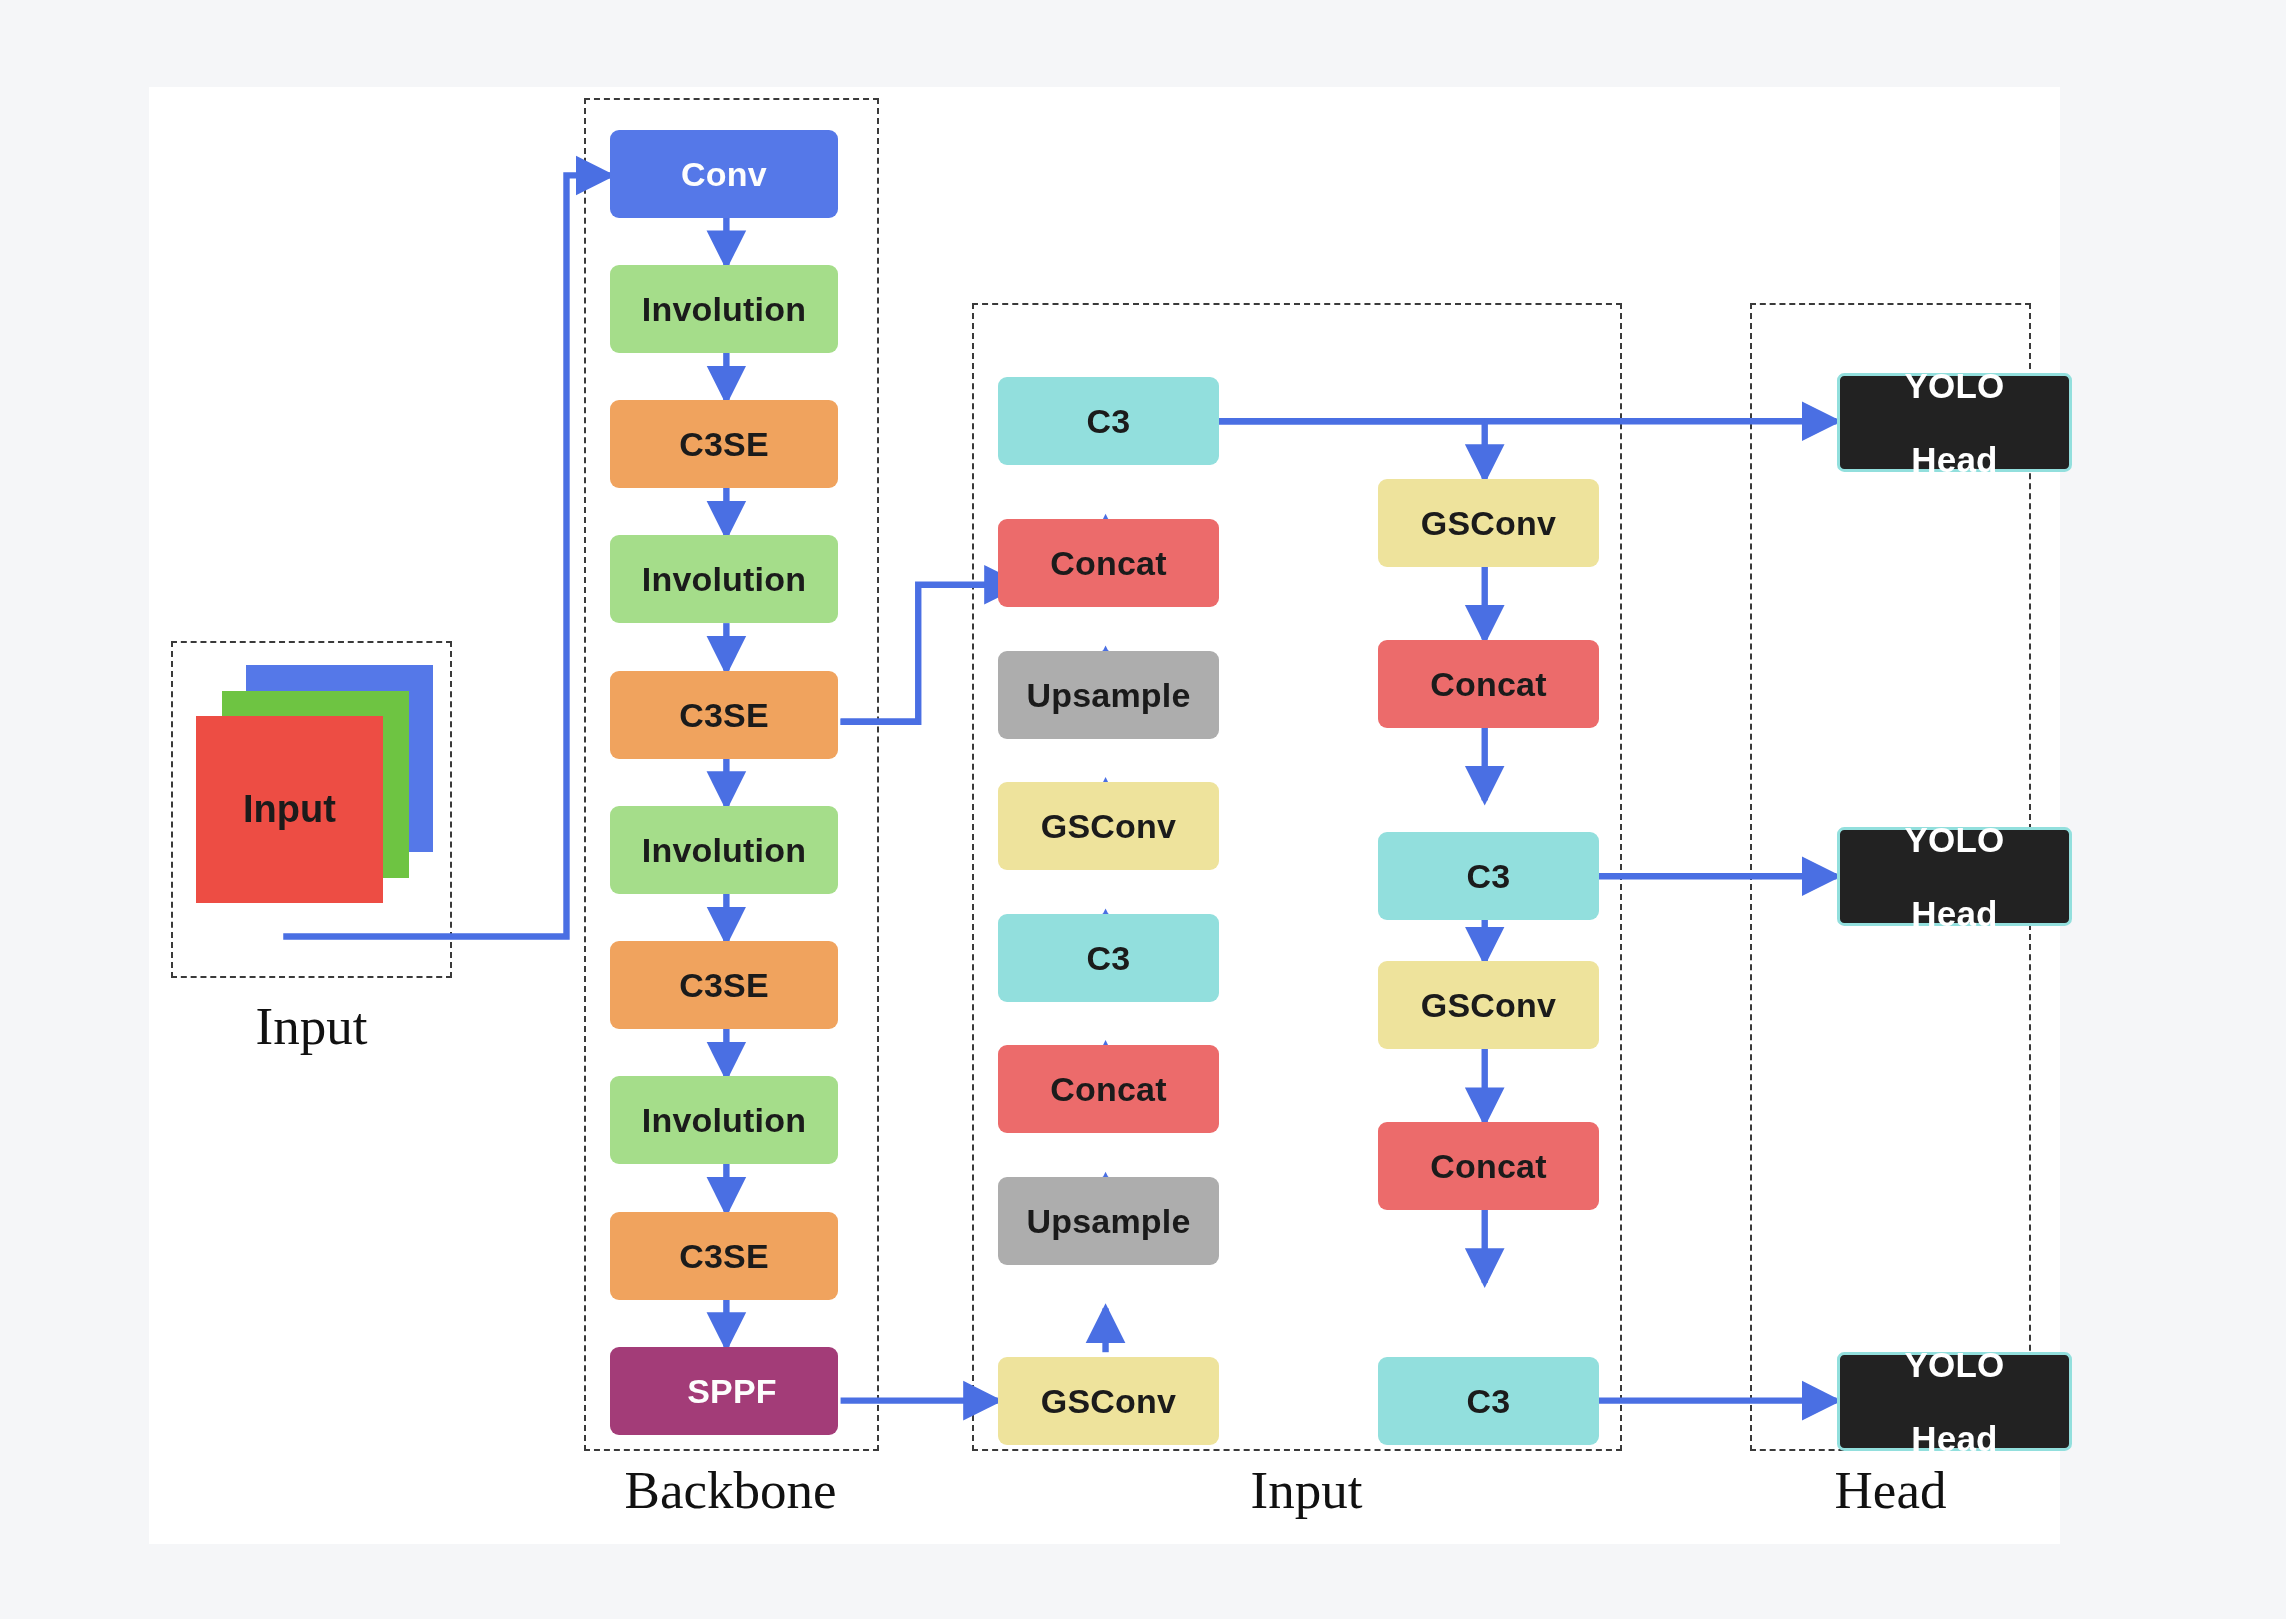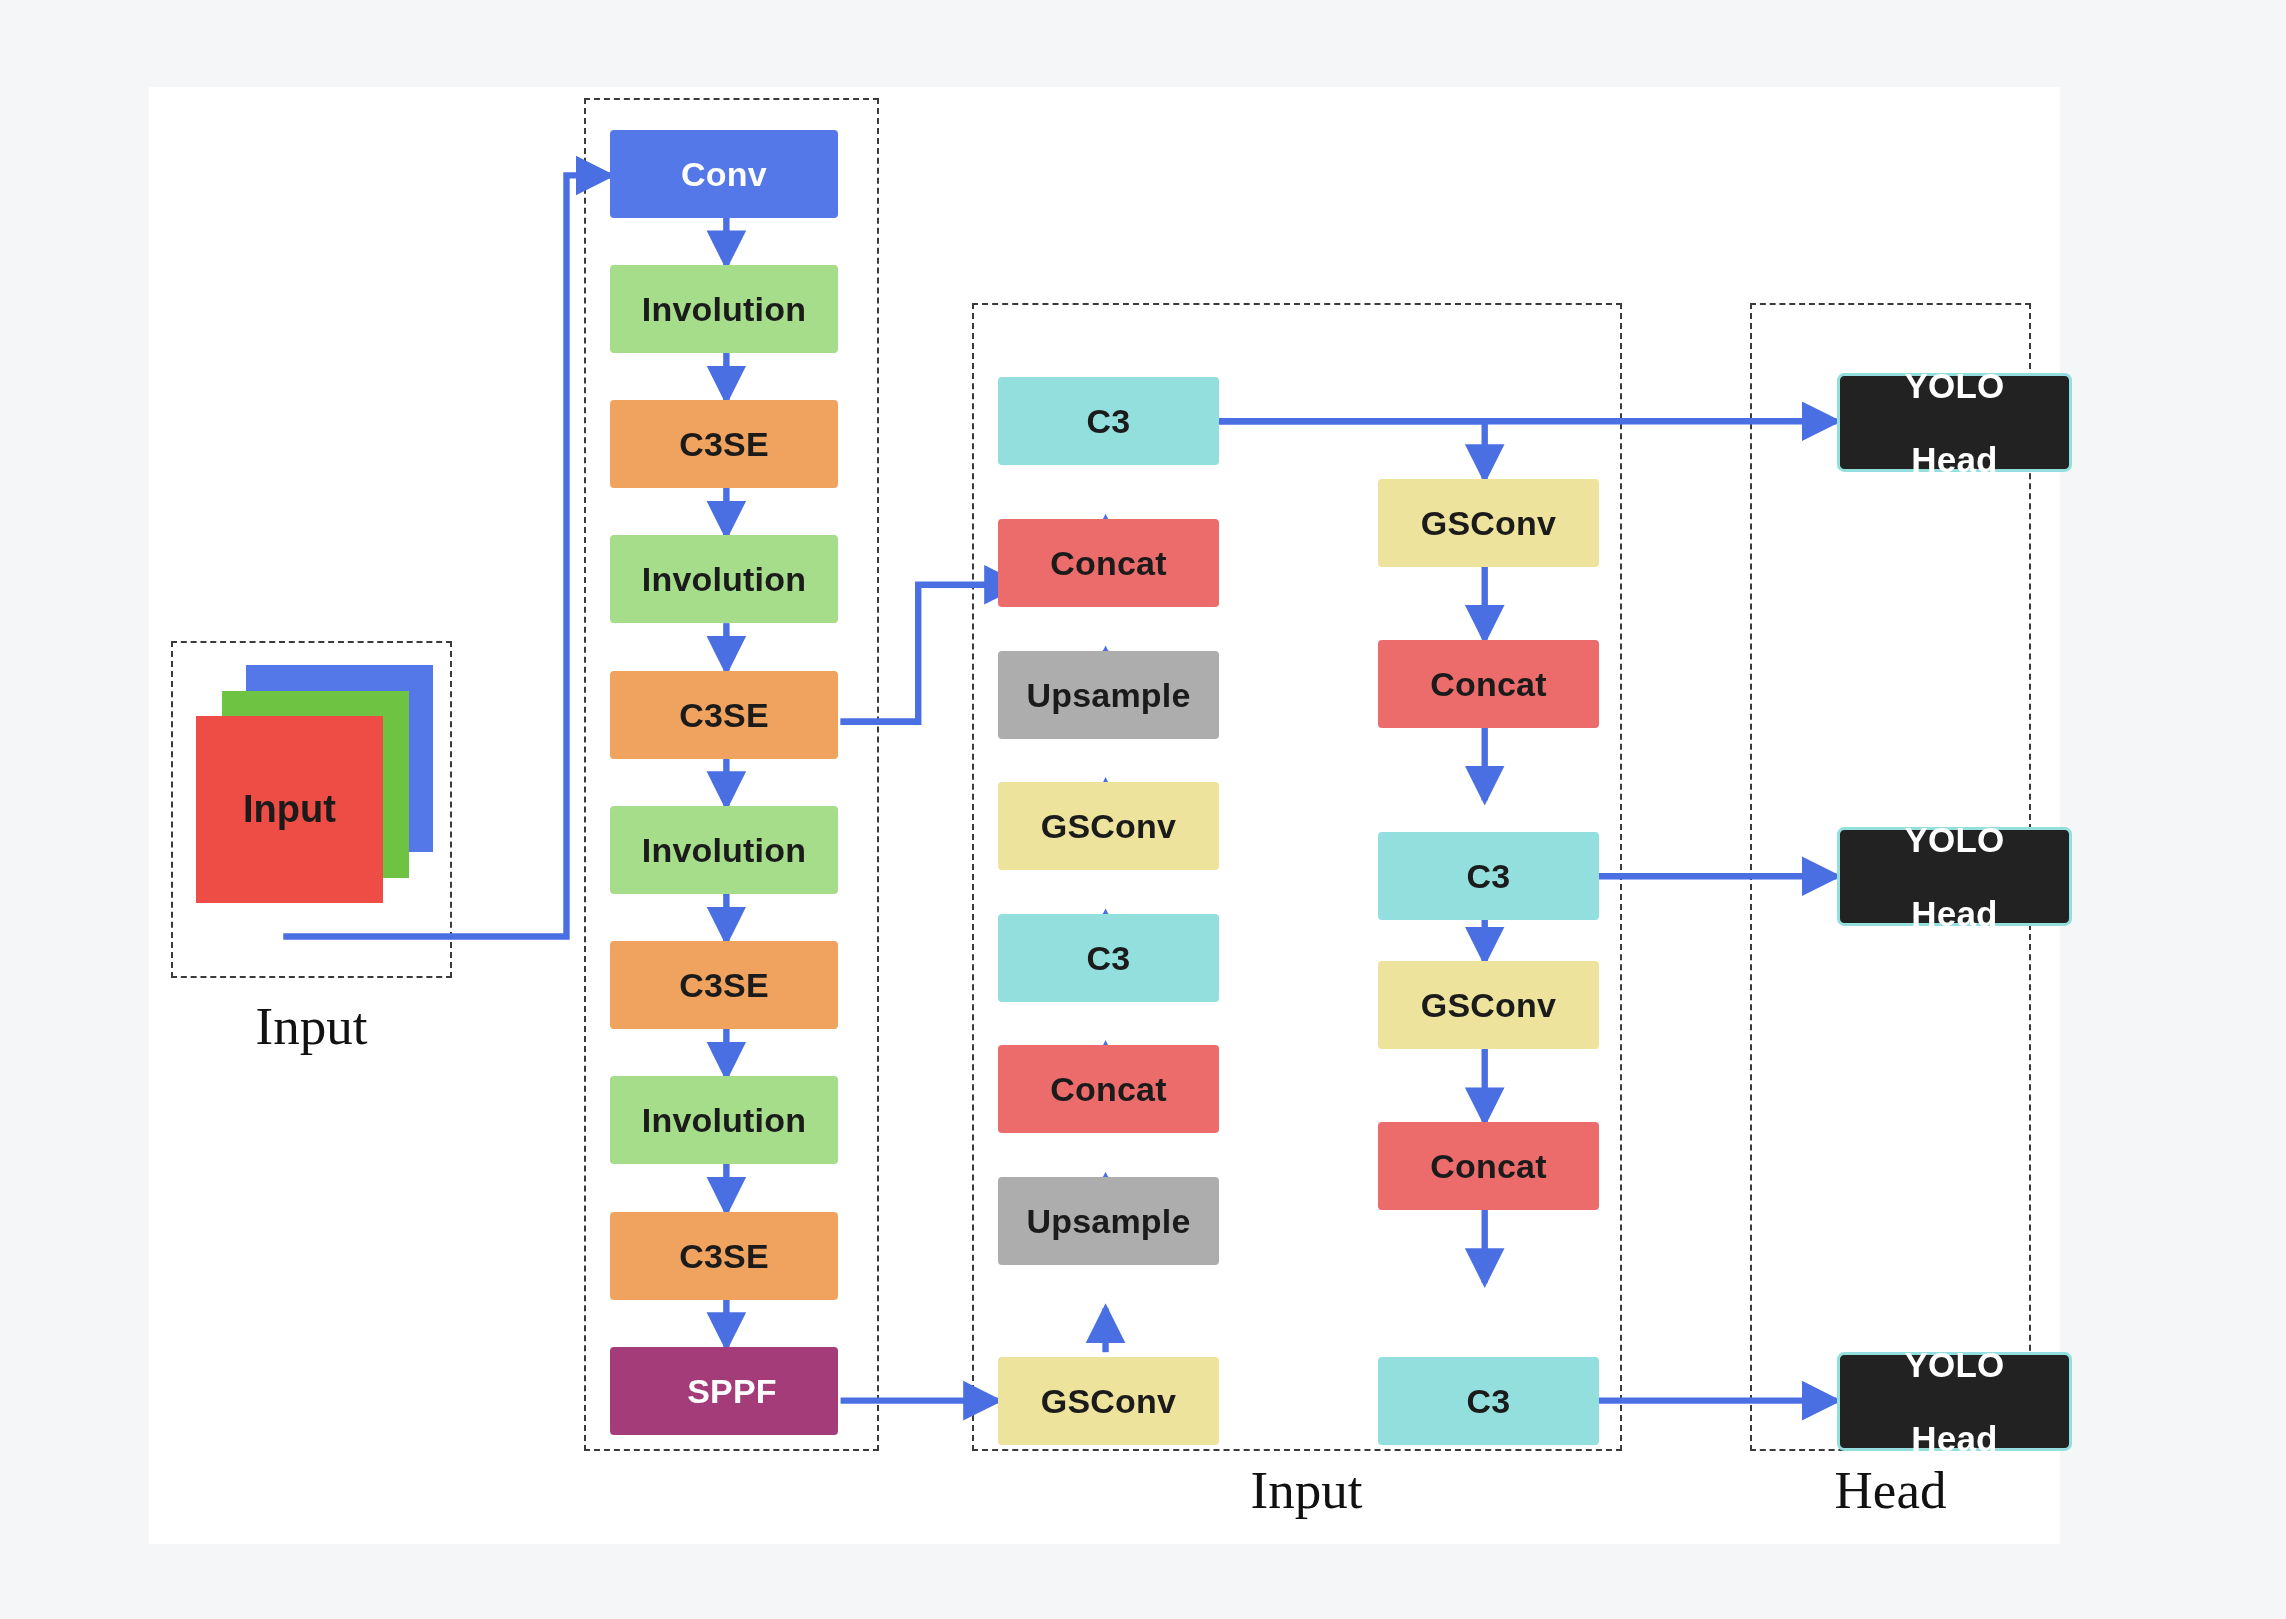--- a/index.html
+++ b/index.html
@@ -28,21 +28,21 @@
     font-family:"Liberation Serif", serif;
     font-size:53px;
     color:#111;
     text-align:center;
     white-space:nowrap;
   }
 
   .node{
     position:absolute;
     display:flex;align-items:center;justify-content:center;
-    border-radius:4px;
+    border-radius:9px;
     font-size:34px;
     font-weight:bold;
     color:#1b1b1b;
     letter-spacing:0.2px;
     box-sizing:border-box;
     text-align:center;
   }
   .node.wtext{color:#fdfdfd;}
   .node.head{
     background:#222222;
@@ -135,20 +135,21 @@
   <div class="node wtext" style="left:610px;top:130px;width:228px;height:88px;background:#5578e8;">Conv</div>
   <div class="node" style="left:610px;top:265px;width:228px;height:88px;background:#a5dd8a;">Involution</div>
   <div class="node" style="left:610px;top:400px;width:228px;height:88px;background:#f0a35e;">C3SE</div>
   <div class="node" style="left:610px;top:535px;width:228px;height:88px;background:#a5dd8a;">Involution</div>
   <div class="node" style="left:610px;top:671px;width:228px;height:88px;background:#f0a35e;">C3SE</div>
   <div class="node" style="left:610px;top:806px;width:228px;height:88px;background:#a5dd8a;">Involution</div>
   <div class="node" style="left:610px;top:941px;width:228px;height:88px;background:#f0a35e;">C3SE</div>
   <div class="node" style="left:610px;top:1076px;width:228px;height:88px;background:#a5dd8a;">Involution</div>
   <div class="node" style="left:610px;top:1212px;width:228px;height:88px;background:#f0a35e;">C3SE</div>
   <div class="node wtext" style="left:610px;top:1347px;width:228px;height:88px;background:#a33c78;padding-left:16px;">SPPF</div>
+  <div class="group-label" style="left:557px;top:1460px;width:347px;">Backbone</div>
 
   <div class="node" style="left:998px;top:377px;width:221px;height:88px;background:#92dfdd;">C3</div>
   <div class="node" style="left:998px;top:519px;width:221px;height:88px;background:#ec6b6b;">Concat</div>
   <div class="node" style="left:998px;top:651px;width:221px;height:88px;background:#adadad;">Upsample</div>
   <div class="node" style="left:998px;top:782px;width:221px;height:88px;background:#eee39c;">GSConv</div>
   <div class="node" style="left:998px;top:914px;width:221px;height:88px;background:#92dfdd;">C3</div>
   <div class="node" style="left:998px;top:1045px;width:221px;height:88px;background:#ec6b6b;">Concat</div>
   <div class="node" style="left:998px;top:1177px;width:221px;height:88px;background:#adadad;">Upsample</div>
   <div class="node" style="left:998px;top:1357px;width:221px;height:88px;background:#eee39c;">GSConv</div>
 

